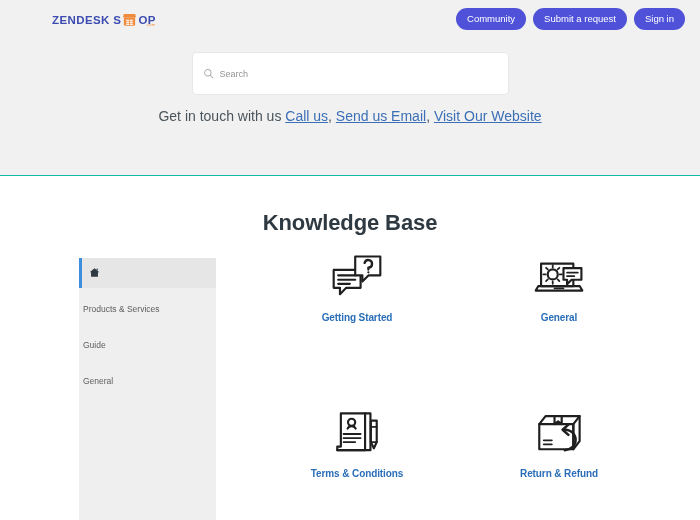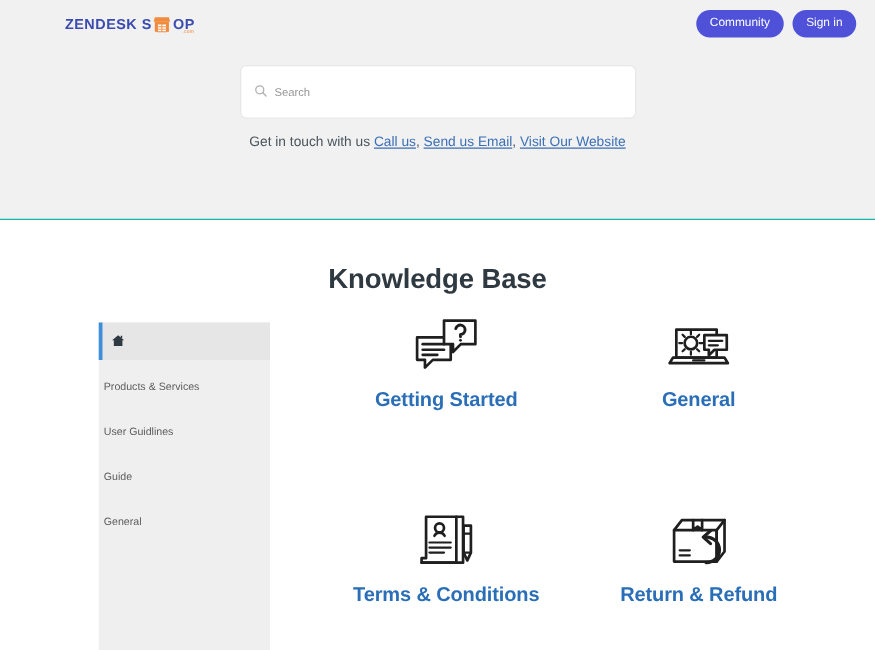--- a/index.html
+++ b/index.html
@@ -96,21 +96,21 @@
   .search-input {
     border: none; outline: none; background: transparent;
     font-size: 9px; font-family: "Liberation Sans", sans-serif;
     color: #49545c; width: 100%;
   }
   .search-input::placeholder { color: #949494; }
 
   .contact-line {
     margin-top: 14px;
     text-align: center;
-    font-size: 11px;
+    font-size: 14px;
     color: #49545c;
   }
   .contact-line a {
     color: #3b6fb6;
     text-decoration: underline;
   }
   .contact-sep { color: #49545c; }
 
   
   .main { position: relative; width: 700px; height: 344px; background: #fff; }
@@ -173,21 +173,21 @@
     cursor: pointer;
   }
   .cat-icon {
     height: 56px;
     display: flex;
     align-items: center;
     justify-content: center;
   }
   .cat-label {
     margin-top: 6px;
-    font-size: 16px;
+    font-size: 10px;
     font-weight: bold;
     color: #2a6eb8;
     text-align: right;
     letter-spacing: -0.1px;
   }
 </style>
 </head>
 <body>
 
 <div class="hero">
@@ -206,20 +206,21 @@
           <line x1="6.2" y1="15" x2="17.8" y2="15" stroke="#f08a3c" stroke-width="1"></line>
           <line x1="6.2" y1="18.2" x2="17.8" y2="18.2" stroke="#f08a3c" stroke-width="1"></line>
         </svg>
       </span>
       <span class="logo-text">OP</span>
       <span class="logo-sub">.com</span>
     </div>
 
     <div class="top-actions">
       <button class="pill">Community</button>
+      <button class="pill">Submit a request</button>
       <button class="pill">Sign in</button>
     </div>
   </div>
 
 
   <div class="search-wrap">
     <span class="search-icon">
       <svg width="11" height="11" viewBox="0 0 24 24" fill="none" stroke="#6b6b6b" stroke-width="2.2" stroke-linecap="round">
         <circle cx="10.5" cy="10.5" r="7"></circle>
         <line x1="15.8" y1="15.8" x2="21.5" y2="21.5"></line>
@@ -246,23 +247,20 @@
       <div class="side-item active">
         <span class="home-icon">
           <svg width="11" height="11" viewBox="0 0 24 24" fill="#2f3941" aria-hidden="true">
             <path d="M12 2.5 L1.5 11.5 H4.5 V21.5 H19.5 V11.5 H22.5 Z"></path>
             <rect x="16.5" y="3.5" width="2.6" height="4.2"></rect>
           </svg>
         </span>
       </div>
       <div class="side-item spaced">
         <span>Products &amp; Services</span>
-      </div>
-      <div class="side-item spaced">
-        <span>User Guidlines</span>
       </div>
       <div class="side-item spaced">
         <span>Guide</span>
       </div>
       <div class="side-item spaced">
         <span>General</span>
       </div>
     </nav>
 
     <div class="cat-grid">

